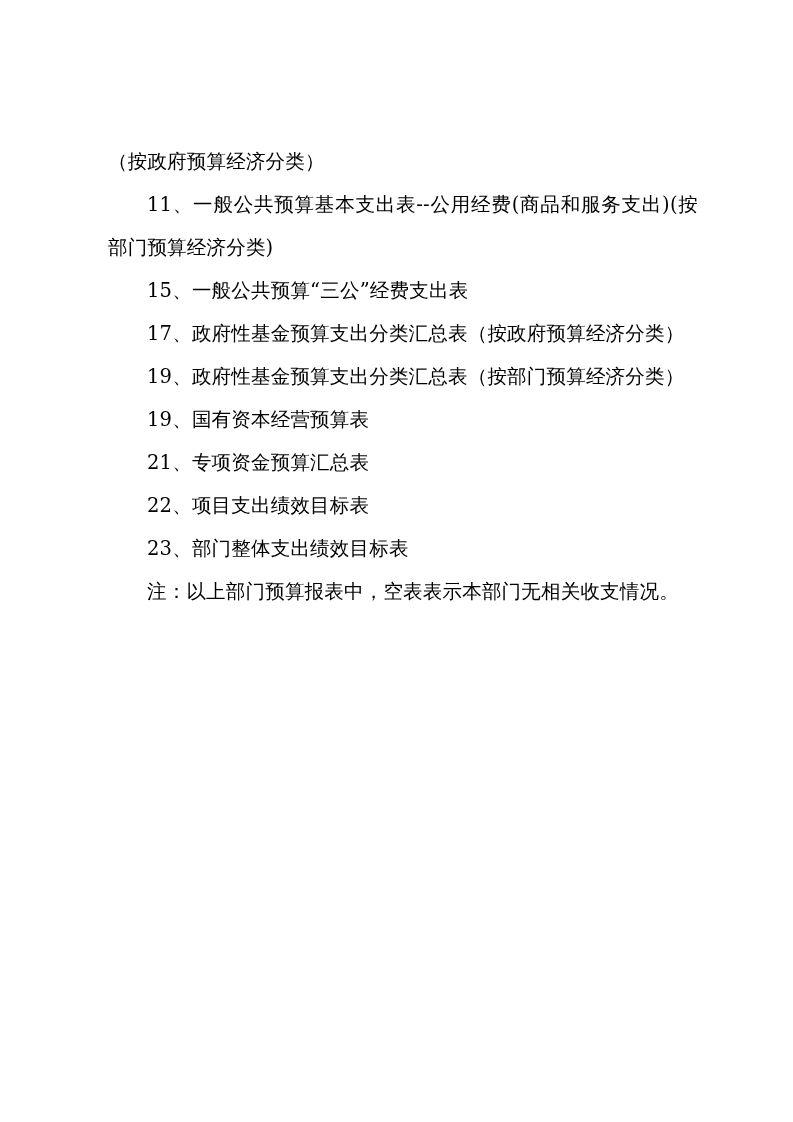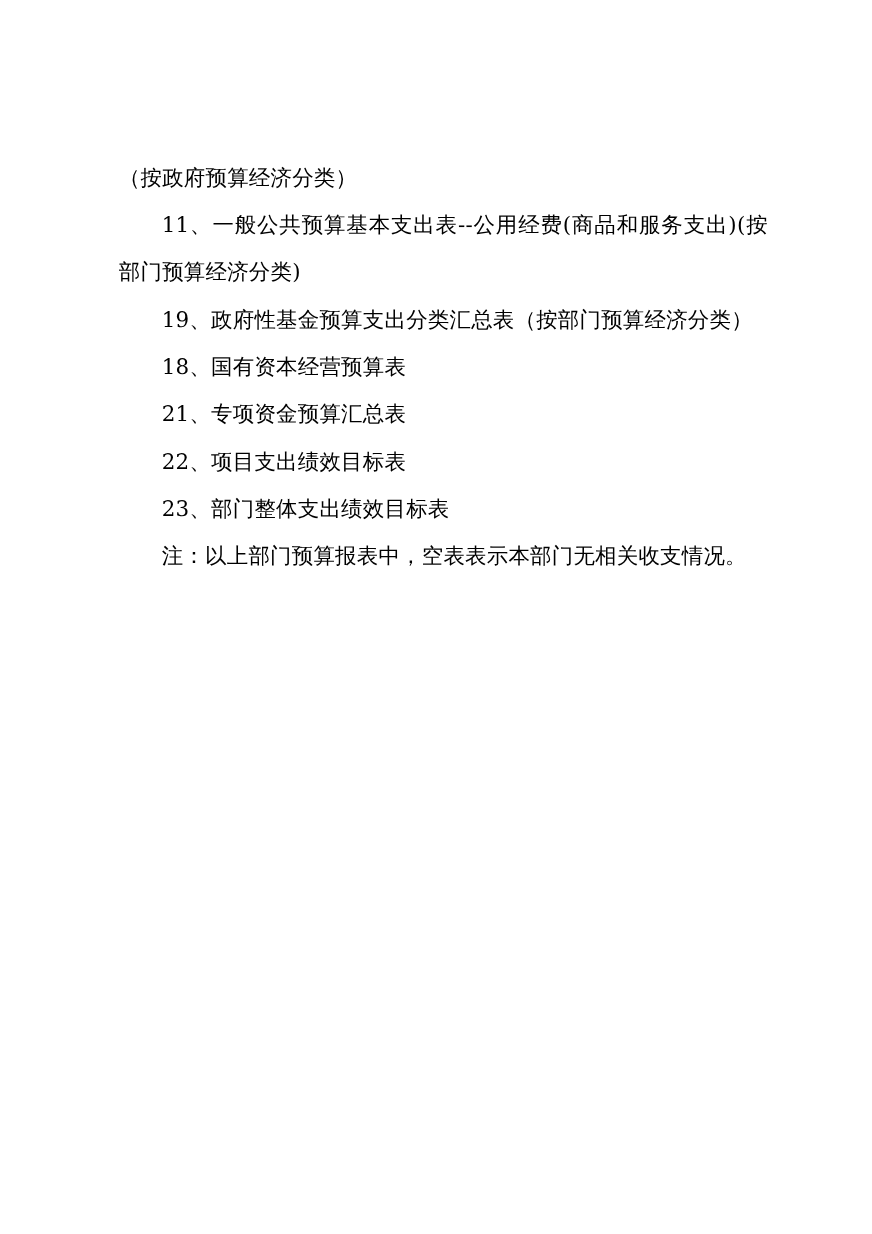--- a/index.html
+++ b/index.html
@@ -37,20 +37,22 @@
     text-indent: 2em;
   }
 </style>
 </head>
 <body>
 
 <div class="page">
   <div class="doc-body" id="doc-body">
       <p class="para">（按政府预算经济分类）</p>
       <p class="para indent">11、一般公共预算基本支出表--公用经费(商品和服务支出)(按部门预算经济分类)</p>
+      <p class="para indent">15、一般公共预算“三公”经费支出表</p>
+      <p class="para indent">17、政府性基金预算支出分类汇总表（按政府预算经济分类）</p>
       <p class="para indent">19、政府性基金预算支出分类汇总表（按部门预算经济分类）</p>
-      <p class="para indent">18、国有资本经营预算表</p>
+      <p class="para indent">19、国有资本经营预算表</p>
       <p class="para indent">21、专项资金预算汇总表</p>
       <p class="para indent">22、项目支出绩效目标表</p>
       <p class="para indent">23、部门整体支出绩效目标表</p>
       <p class="para indent">注：以上部门预算报表中，空表表示本部门无相关收支情况。</p>
     </div>
 </div>
 
 </body></html>

